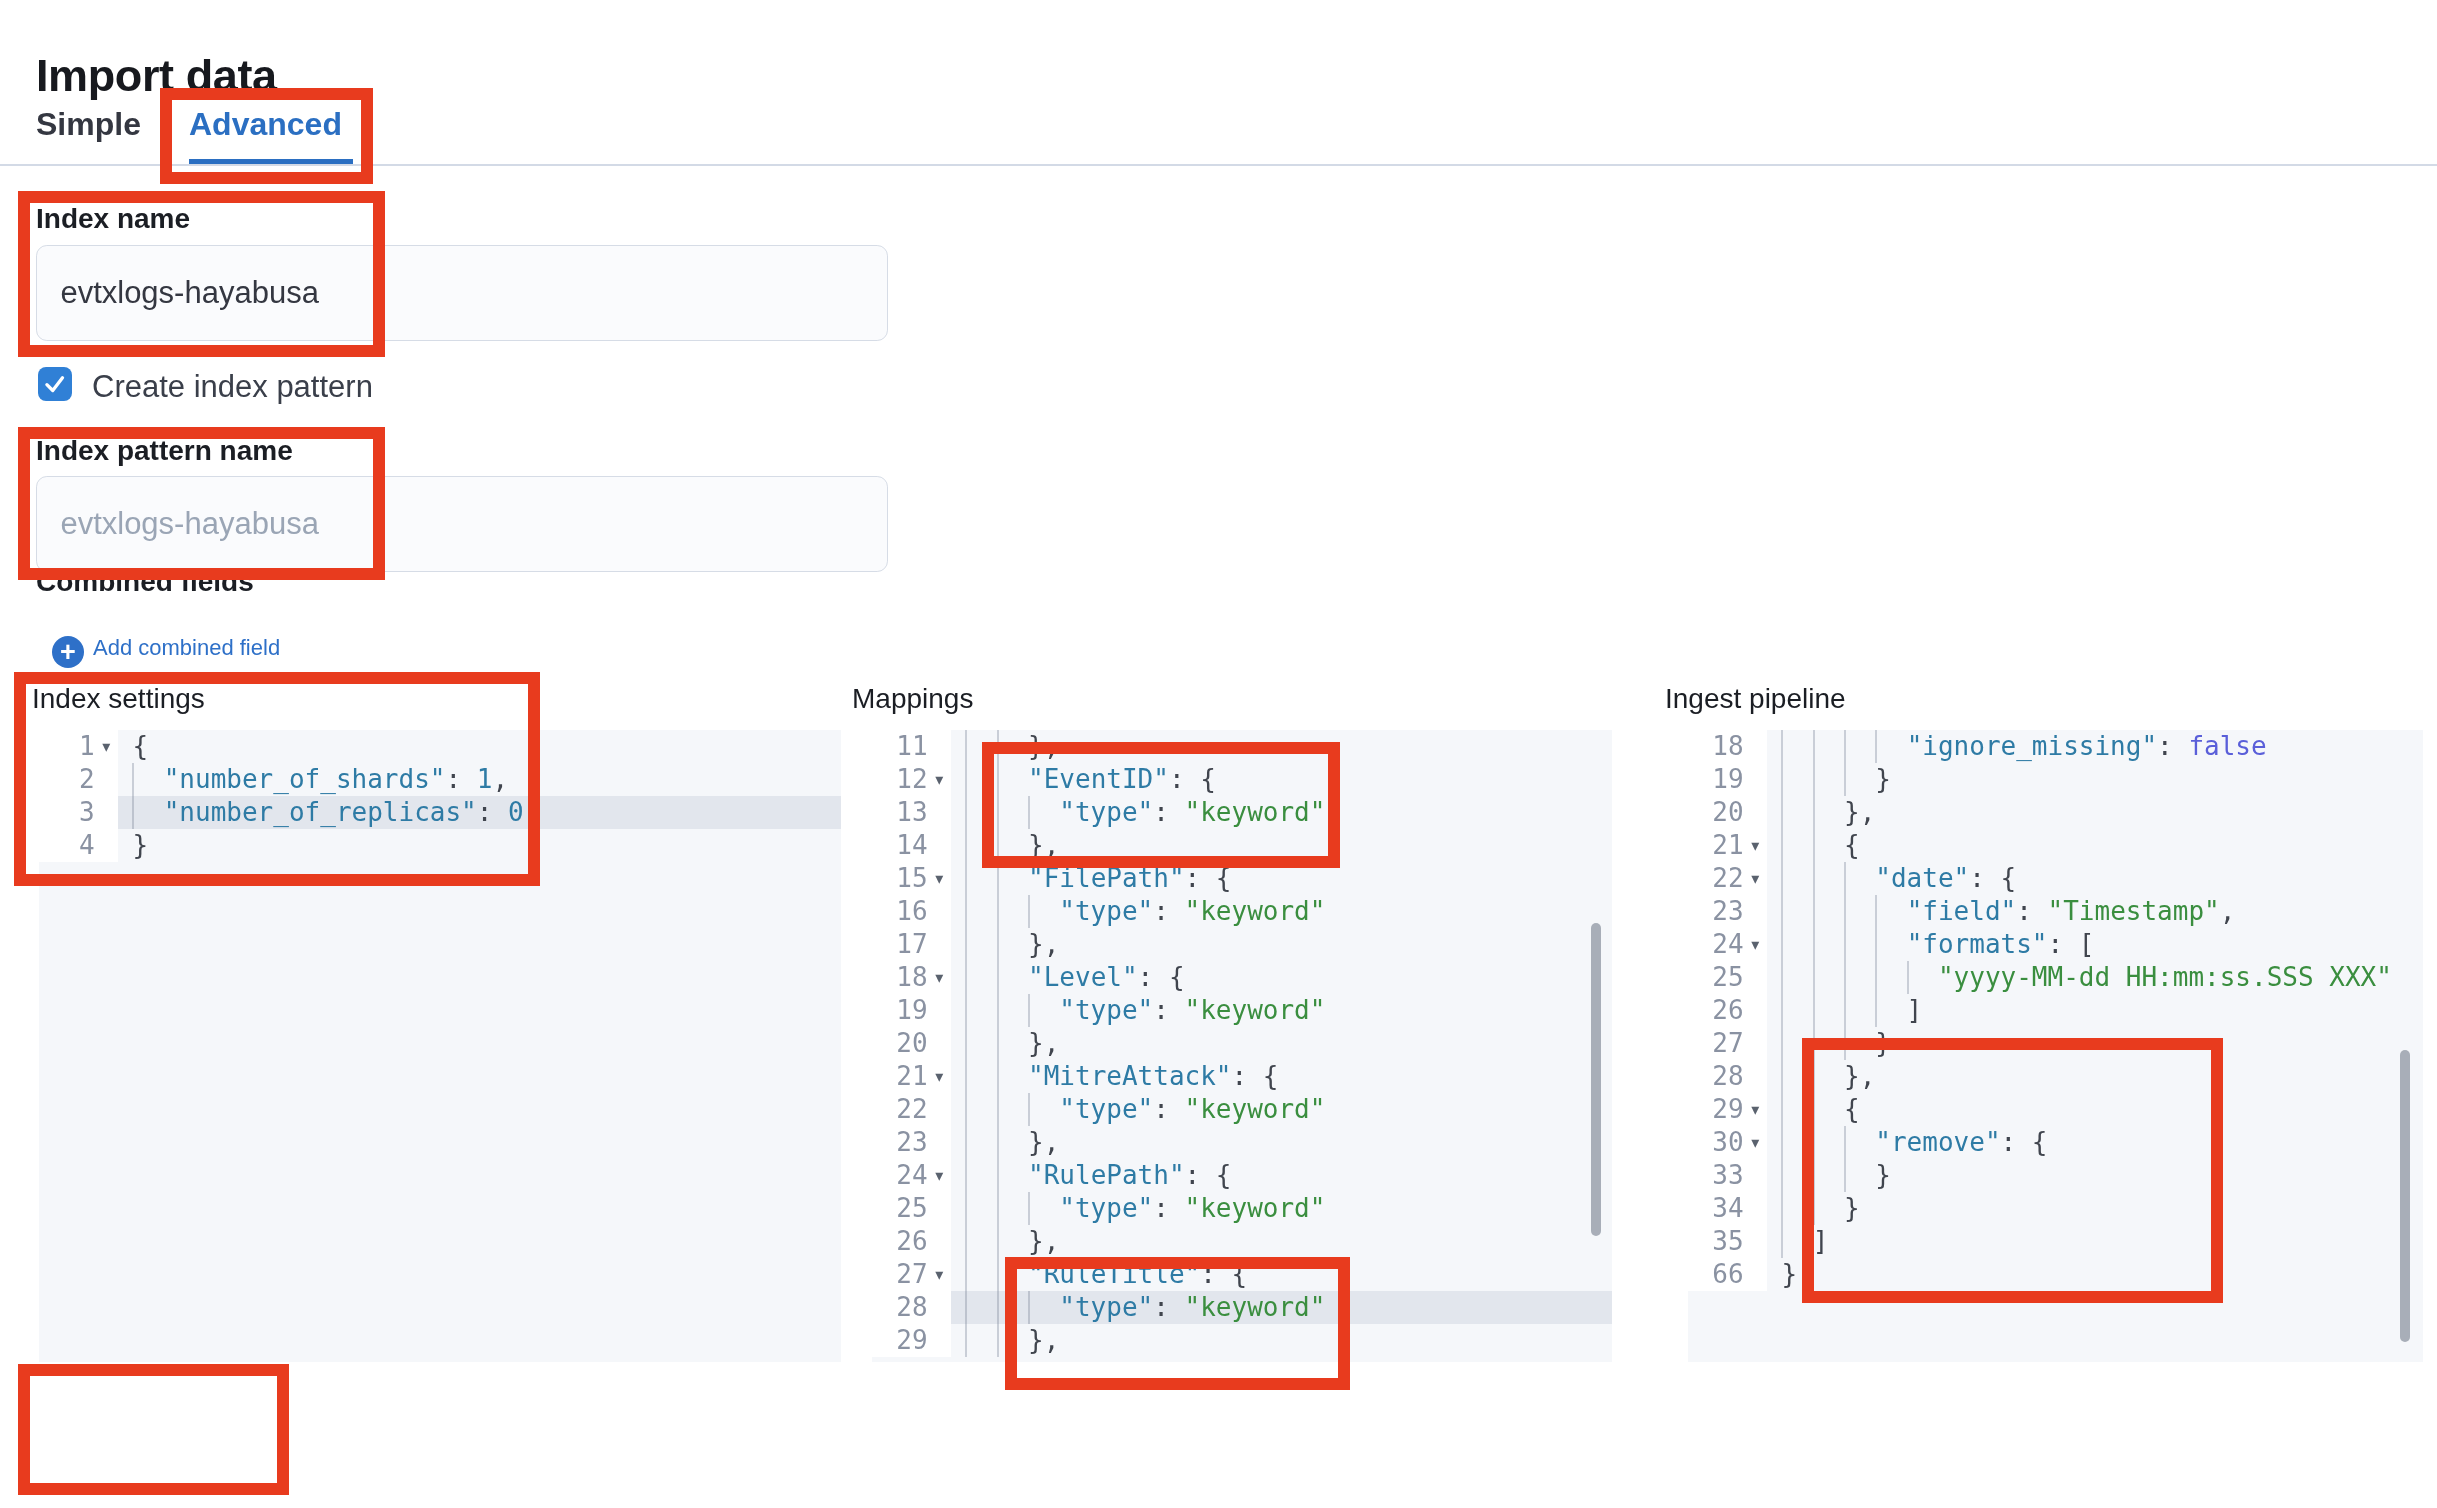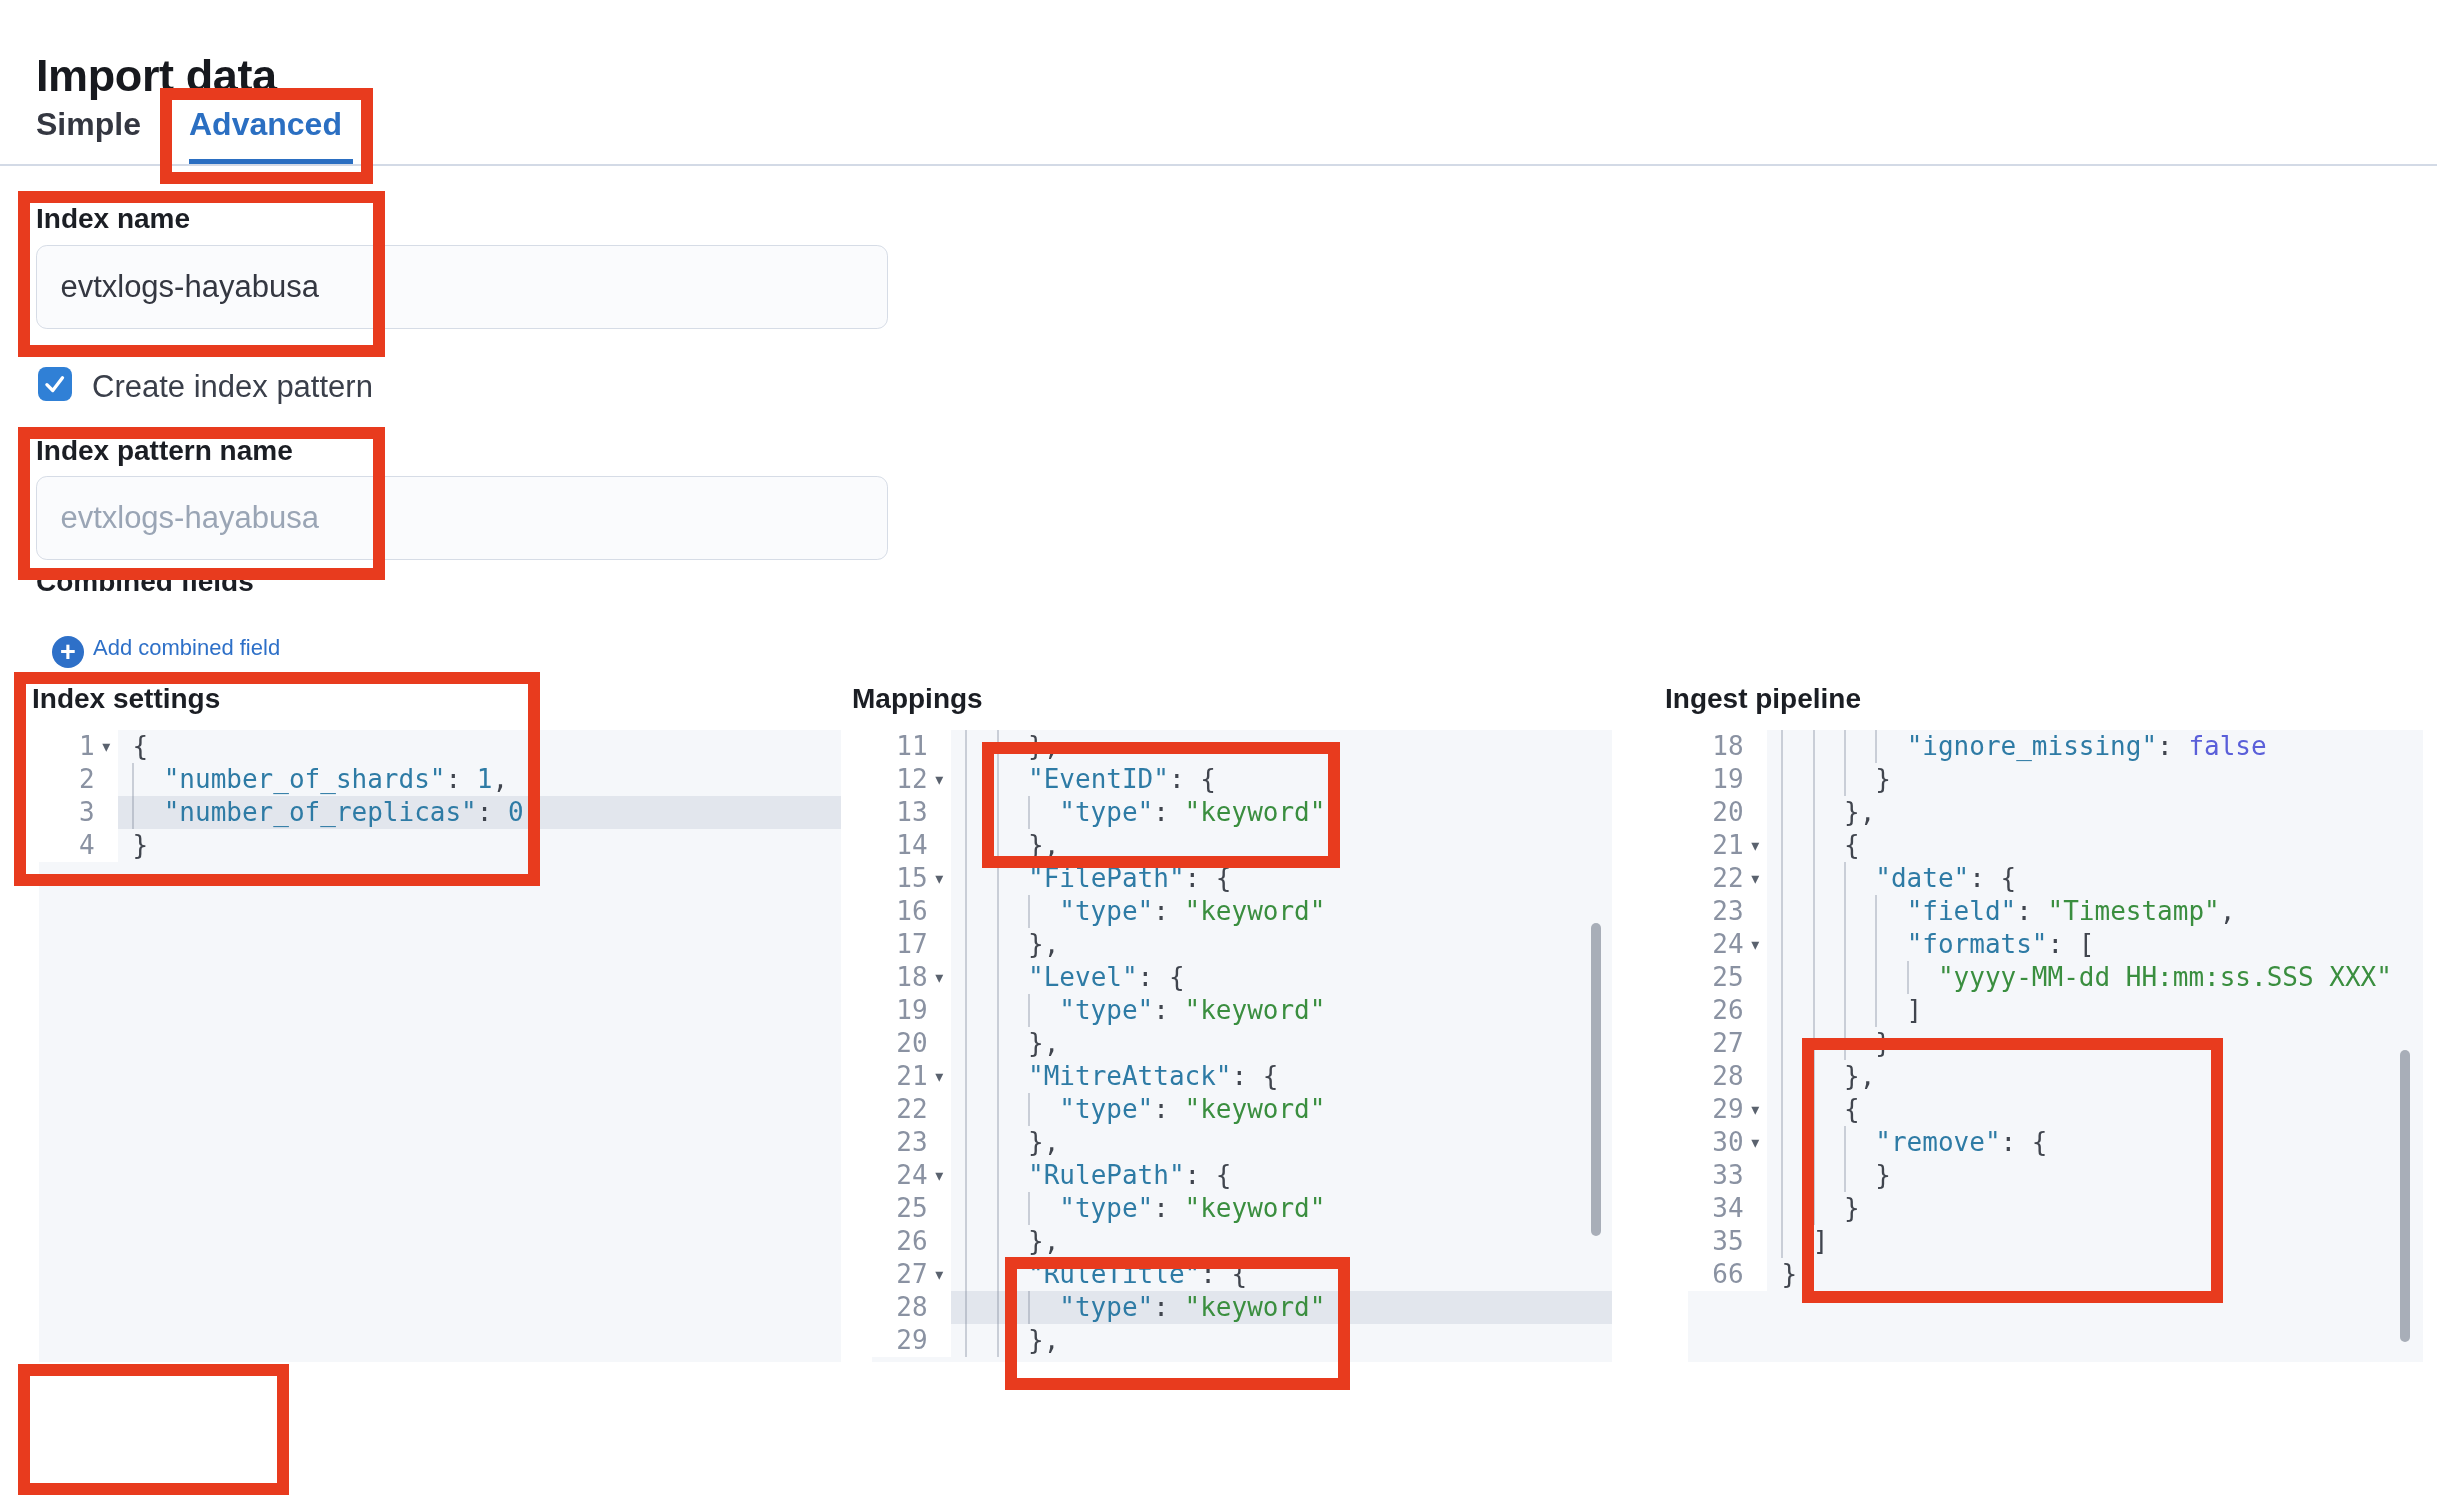--- a/index.html
+++ b/index.html
@@ -8,33 +8,33 @@
   .abs{position:absolute;}
   
   .page-title{left:36px;top:20px;font-size:45px;font-weight:700;color:#17191e;letter-spacing:-0.4px;}
   .tab{top:106px;font-size:32px;font-weight:700;cursor:pointer;}
   .tab.simple{left:36px;color:#343741;}
   .tab.advanced{left:189px;color:#2b6fc2;}
   .tab-underline{left:189px;top:159px;width:164px;height:6.3px;background:#2b6fc2;}
   .tabs-divider{left:0;top:164px;width:2438px;height:1.8px;background:#d3dae6;}
   
   .field-label{font-size:28px;font-weight:700;color:#1b1e24;}
-  .text-input{left:36px;width:852px;height:84px;box-sizing:border-box;background:#fafbfd;
+  .text-input{left:36px;width:852px;height:96px;box-sizing:border-box;background:#fafbfd;
     border:1.8px solid #d6dce6;border-radius:10.8px;padding:0 23.4px;font-size:31px;color:#343741;
     font-family:"Liberation Sans",sans-serif;outline:none;}
   .text-input::placeholder{color:#9aa5b5;}
   .checkbox{left:38px;top:367px;width:34px;height:34px;border-radius:8px;background:#3080d6;
     display:flex;align-items:center;justify-content:center;cursor:pointer;}
   .checkbox svg{width:23.4px;height:23.4px;}
   .checkbox-label{left:92px;top:369px;font-size:31px;color:#3a3f4a;}
   .add-link-icon{left:52px;top:636px;width:32px;height:32px;border-radius:50%;background:#2e70c8;
     color:#fff;display:flex;align-items:center;justify-content:center;font-size:27px;font-weight:700;cursor:pointer;}
   .add-link{left:93px;top:635px;font-size:22px;font-weight:500;color:#2e70c8;cursor:pointer;}
   
-  .editor-label{font-size:28px;font-weight:700;color:#1b1e24;}
+  .editor-label{font-size:28px;font-weight:400;color:#1b1e24;}
   .editor{top:730px;height:632px;background:#f5f7fa;overflow:hidden;
     font-family:"DejaVu Sans Mono",monospace;font-size:26px;}
   .rows{position:absolute;inset:0;}
   .row{display:flex;height:33px;line-height:33px;}
   .gutter{width:79px;flex:none;background:#fff;display:flex;color:#8a92a2;}
   .ln{flex:1;text-align:right;}
   .fold{width:23.4px;flex:none;text-align:center;font-size:16px;color:#5a626e;cursor:pointer;
     font-family:"DejaVu Sans",sans-serif;}
   .code{flex:1;position:relative;white-space:pre;padding-left:14.4px;color:#40454e;}
   .row.hl .code{background:#e2e6ed;}

